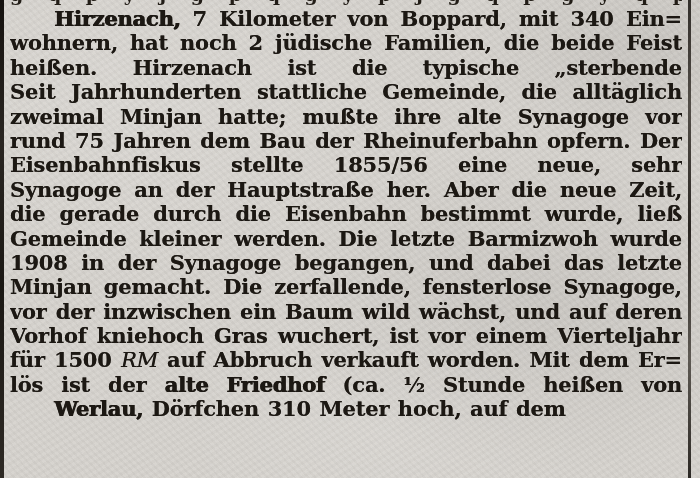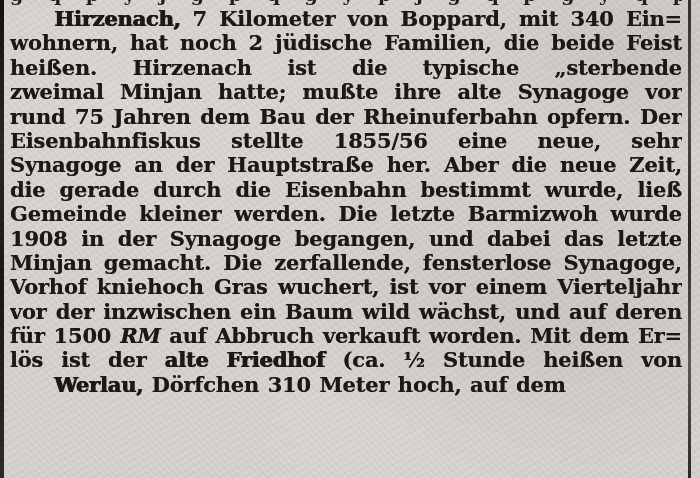--- a/index.html
+++ b/index.html
@@ -72,45 +72,46 @@
     display: inline-block;
     width: 100%;
     height: 0;
   }
   .line.indent { text-indent: 44px; }
   .seg.em {
     text-shadow: 0.9px 0 0 currentColor, 0 0 0.5px rgba(20,16,12,0.8);
   }
   .seg.italic {
     font-style: italic;
-    font-weight: bold;
+    font-weight: normal;
     text-shadow: 0.4px 0 0 currentColor;
   }
 </style>
 </head>
 <body>
 
 <div class="rule-left"></div>
 <div class="rule-right"></div>
 
 <div class="column">
   <div class="cut-top">
     <span class="frag">g q p y j g p q g y p j g q p g y q p g j</span>
   </div>
   <div id="lines">
       <div class="line justify indent"><span class="seg em">Hirzenach,</span><span class="seg"> 7 Kilometer von Boppard, mit 340 Ein=</span></div>
       <div class="line justify"><span class="seg">wohnern, hat noch 2 jüdische Familien, die beide Feist</span></div>
       <div class="line justify"><span class="seg">heißen.  Hirzenach ist die typische „sterbende Gemeinde“.</span></div>
+      <div class="line justify"><span class="seg">Seit Jahrhunderten stattliche Gemeinde, die alltäglich</span></div>
       <div class="line justify"><span class="seg">zweimal Minjan hatte; mußte ihre alte Synagoge vor</span></div>
       <div class="line justify"><span class="seg">rund 75 Jahren dem Bau der Rheinuferbahn opfern.  Der</span></div>
       <div class="line justify"><span class="seg">Eisenbahnfiskus stellte 1855/56 eine neue, sehr stattliche</span></div>
       <div class="line justify"><span class="seg">Synagoge an der Hauptstraße her.  Aber die neue Zeit,</span></div>
       <div class="line justify"><span class="seg">die gerade durch die Eisenbahn bestimmt wurde, ließ die</span></div>
       <div class="line justify"><span class="seg">Gemeinde kleiner werden.  Die letzte Barmizwoh wurde</span></div>
       <div class="line justify"><span class="seg">1908 in der Synagoge begangen, und dabei das letzte Mal</span></div>
       <div class="line justify"><span class="seg">Minjan gemacht.  Die zerfallende, fensterlose Synagoge,</span></div>
+      <div class="line justify"><span class="seg">vor der inzwischen ein Baum wild wächst, und auf deren</span></div>
       <div class="line justify"><span class="seg">Vorhof kniehoch Gras wuchert, ist vor einem Vierteljahr</span></div>
-      <div class="line justify"><span class="seg">vor der inzwischen ein Baum wild wächst, und auf deren</span></div>
       <div class="line justify"><span class="seg">für 1500 </span><span class="seg italic">RM</span><span class="seg"> auf Abbruch verkauft worden.  Mit dem Er=</span></div>
       <div class="line justify"><span class="seg">lös ist der </span><span class="seg em">alte Friedhof</span><span class="seg"> (ca. ½ Stunde heißen von Hirze=</span></div>
       <div class="line indent"><span class="seg em">Werlau,</span><span class="seg"> Dörfchen 310 Meter hoch, auf dem Hunsrück</span></div>
     </div>
 </div>
 
 </body></html>

